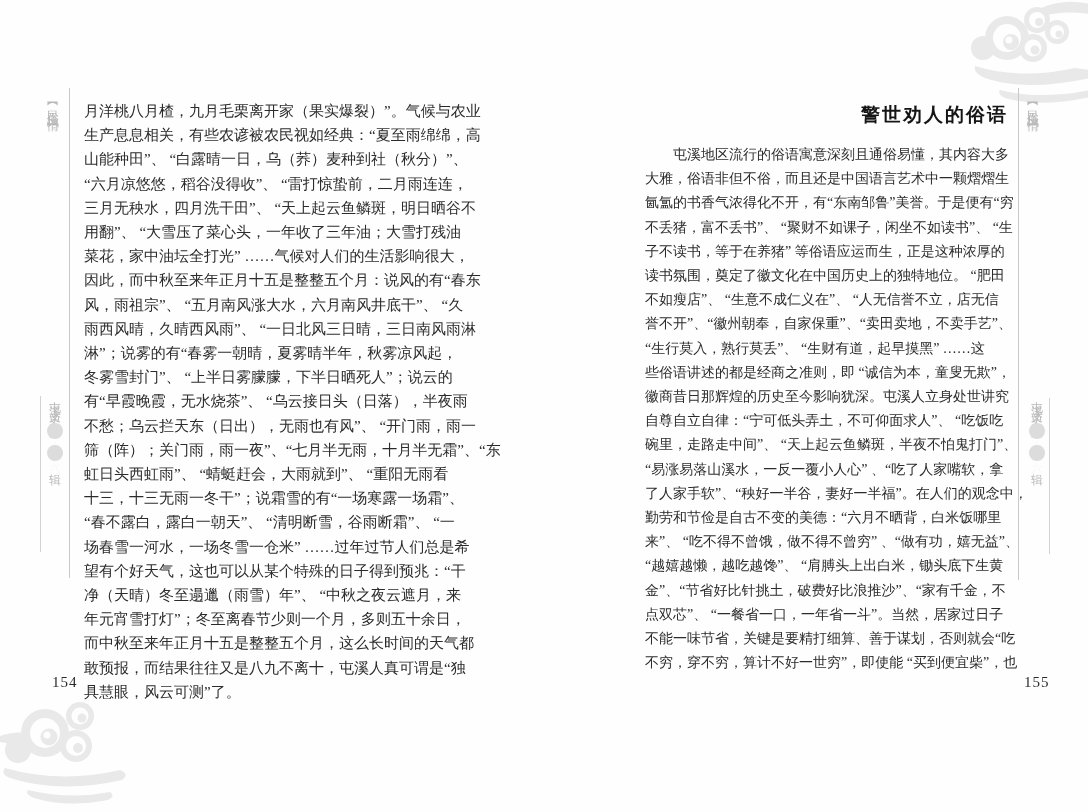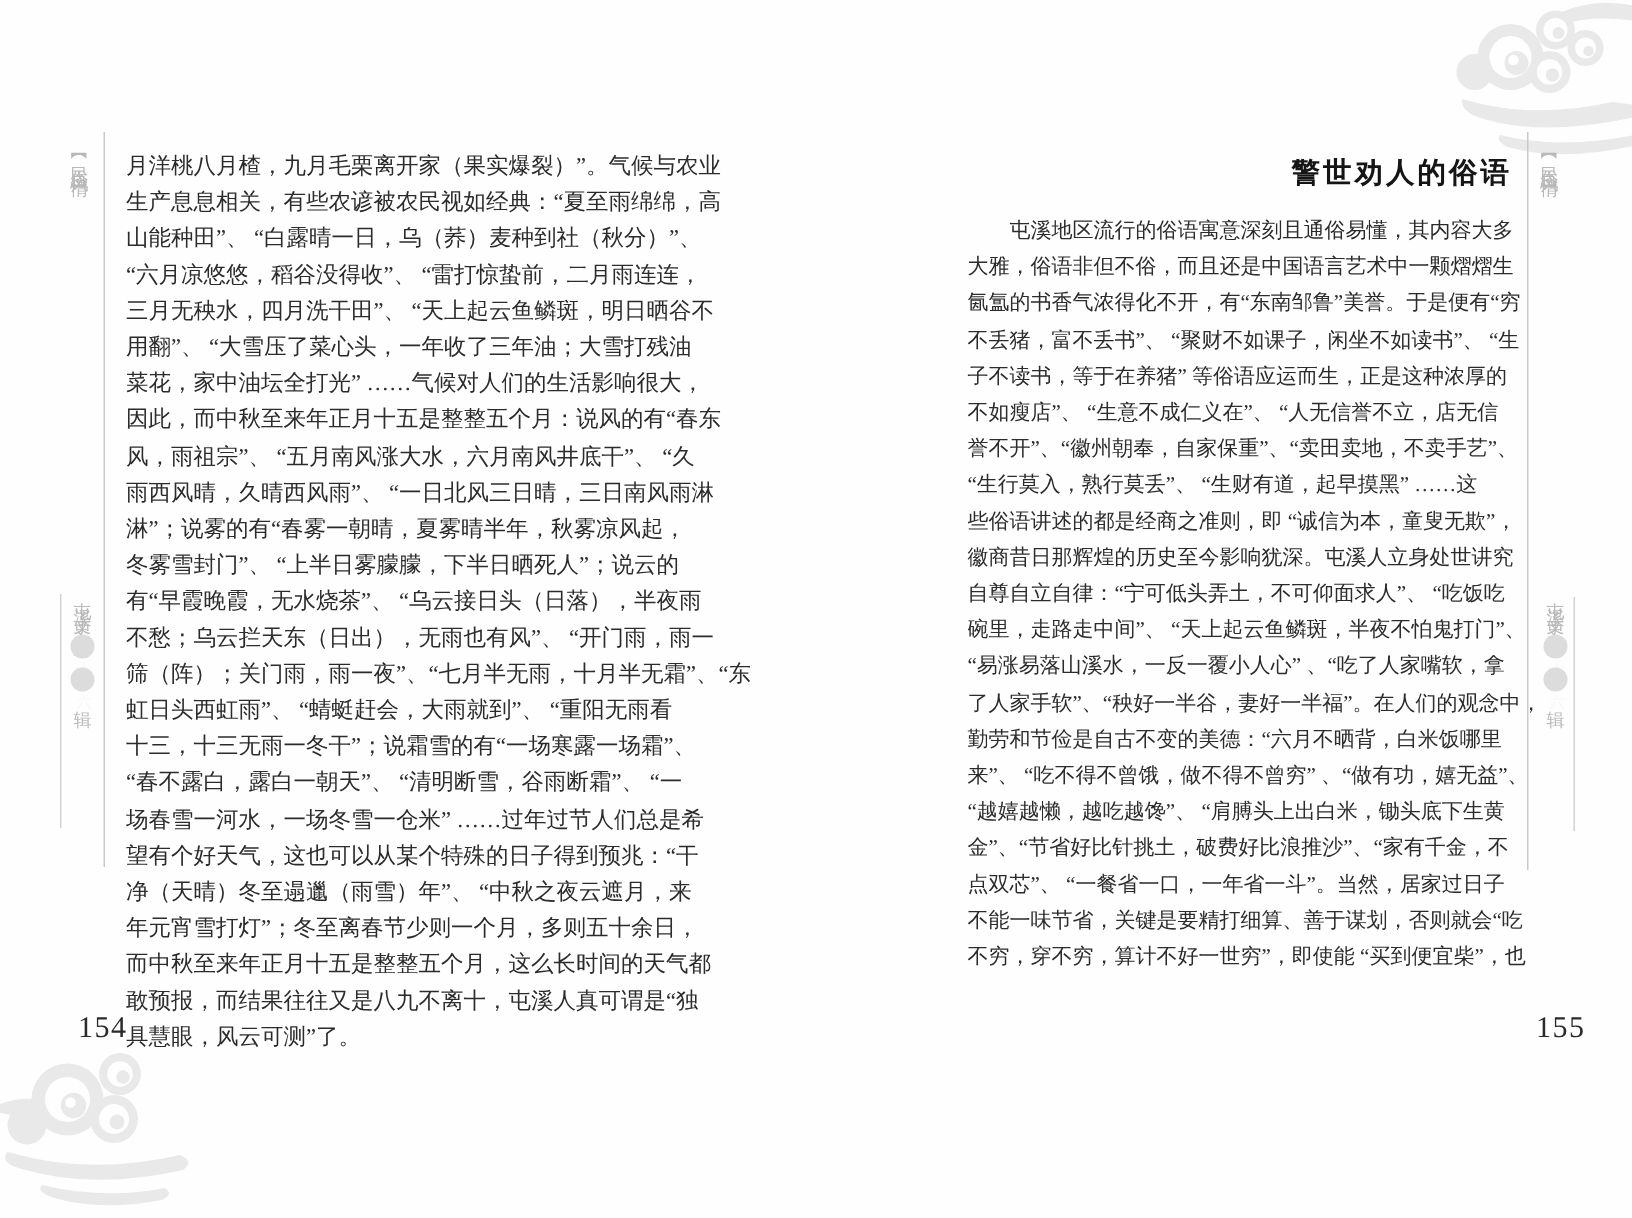--- a/index.html
+++ b/index.html
@@ -41,21 +41,21 @@
   #right-text { left:634px; top:143px; width:374px; font-size:14px; line-height:24.2px;margin-left:11px; }
   .text-line { white-space:nowrap; }
   #right-text .text-line:first-child { text-indent:2em; }
 
   #right-title {
     position:absolute; left:634px; top:102px; width:374px;
     text-align:right; font-size:19px; font-weight:bold;
     letter-spacing:2px; color:#151515;
   }
 
-  .page-num { position:absolute; font-size:20px; color:#2b2b2b; letter-spacing:1px; }
+  .page-num { position:absolute; font-size:15px; color:#2b2b2b; letter-spacing:1px; }
   #page-num-left  { left:52px;   top:674px; }
   #page-num-right { left:1024px; top:674px; }
 </style>
 </head>
 <body>
 
 <div class="sheet">
 
   <svg class="cloud" style="left:945px; top:0px;" width="145" height="115" viewBox="0 0 145 115">
     <path d="M96 8 Q120 -2 145 4 L145 14 Q118 10 98 16 Q92 12 96 8 Z"></path>
@@ -136,20 +136,21 @@
       <div class="text-line">具慧眼，风云可测”了。</div>
     </div>
 
   <div id="right-title">警世劝人的俗语</div>
   <div id="right-text" class="text-col">
       <div class="text-line">屯溪地区流行的俗语寓意深刻且通俗易懂，其内容大多</div>
       <div class="text-line">大雅，俗语非但不俗，而且还是中国语言艺术中一颗熠熠生</div>
       <div class="text-line">氤氲的书香气浓得化不开，有“东南邹鲁”美誉。于是便有“穷</div>
       <div class="text-line">不丢猪，富不丢书”、 “聚财不如课子，闲坐不如读书”、 “生</div>
       <div class="text-line">子不读书，等于在养猪” 等俗语应运而生，正是这种浓厚的</div>
+      <div class="text-line">读书氛围，奠定了徽文化在中国历史上的独特地位。 “肥田</div>
       <div class="text-line">不如瘦店”、 “生意不成仁义在”、 “人无信誉不立，店无信</div>
       <div class="text-line">誉不开”、“徽州朝奉，自家保重”、“卖田卖地，不卖手艺”、</div>
       <div class="text-line">“生行莫入，熟行莫丢”、 “生财有道，起早摸黑” ……这</div>
       <div class="text-line">些俗语讲述的都是经商之准则，即 “诚信为本，童叟无欺”，</div>
       <div class="text-line">徽商昔日那辉煌的历史至今影响犹深。屯溪人立身处世讲究</div>
       <div class="text-line">自尊自立自律：“宁可低头弄土，不可仰面求人”、 “吃饭吃</div>
       <div class="text-line">碗里，走路走中间”、 “天上起云鱼鳞斑，半夜不怕鬼打门”、</div>
       <div class="text-line">“易涨易落山溪水，一反一覆小人心” 、“吃了人家嘴软，拿</div>
       <div class="text-line">了人家手软”、“秧好一半谷，妻好一半福”。在人们的观念中，</div>
       <div class="text-line">勤劳和节俭是自古不变的美德：“六月不晒背，白米饭哪里</div>

